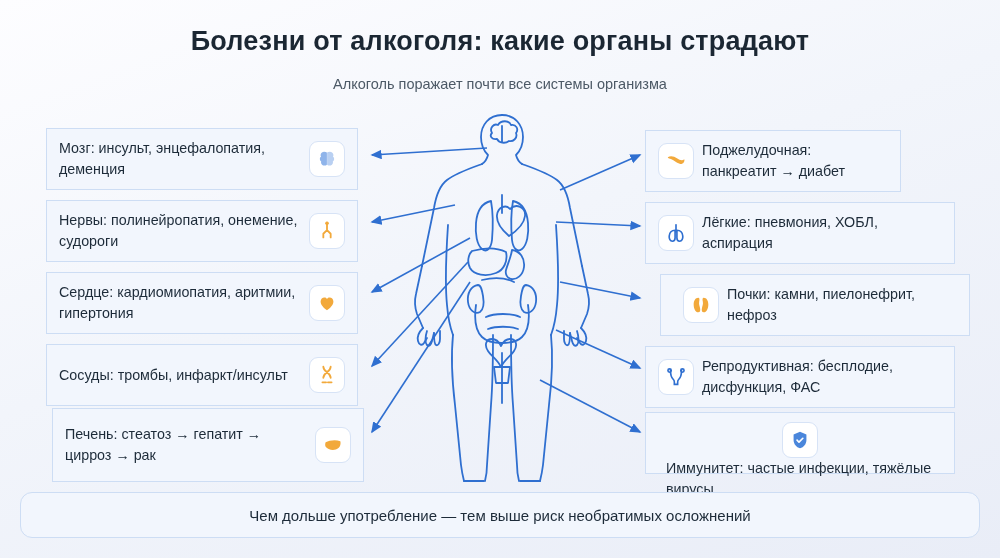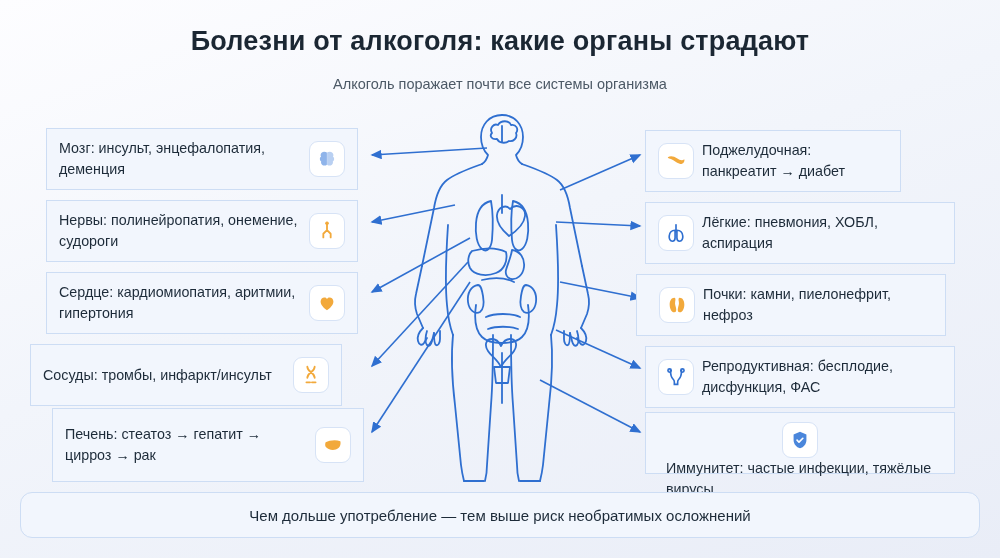--- a/index.html
+++ b/index.html
@@ -72,27 +72,27 @@
     display: flex;
     align-items: center;
     justify-content: center;
   }
   .ico svg { display: block; }
 
   
   #card-brain   { left: 46px;  top: 128px; width: 312px; height: 62px; }
   #card-nerves  { left: 46px;  top: 200px; width: 312px; height: 62px; }
   #card-heart   { left: 46px;  top: 272px; width: 312px; height: 62px; }
-  #card-vessels { left: 30px;  top: 344px; width: 312px; height: 62px; }
+  #card-vessels { left: 46px;  top: 344px; width: 312px; height: 62px; }
   #card-liver   { left: 52px;  top: 408px; width: 312px; height: 74px; }
 
   
   #card-pancreas { left: 645px; top: 130px; width: 256px; height: 62px; }
   #card-lungs    { left: 645px; top: 202px; width: 310px; height: 62px; }
-  #card-kidneys  { left: 636px; top: 274px; width: 310px; height: 62px; padding-left: 22px; }
+  #card-kidneys  { left: 660px; top: 274px; width: 310px; height: 62px; padding-left: 22px; }
   #card-repro    { left: 645px; top: 346px; width: 310px; height: 62px; }
   #card-immune   { left: 645px; top: 412px; width: 310px; height: 62px; flex-direction: column; }
 
   
   #footer {
     position: absolute;
     left: 20px;
     top: 492px;
     width: 960px;
     height: 46px;

